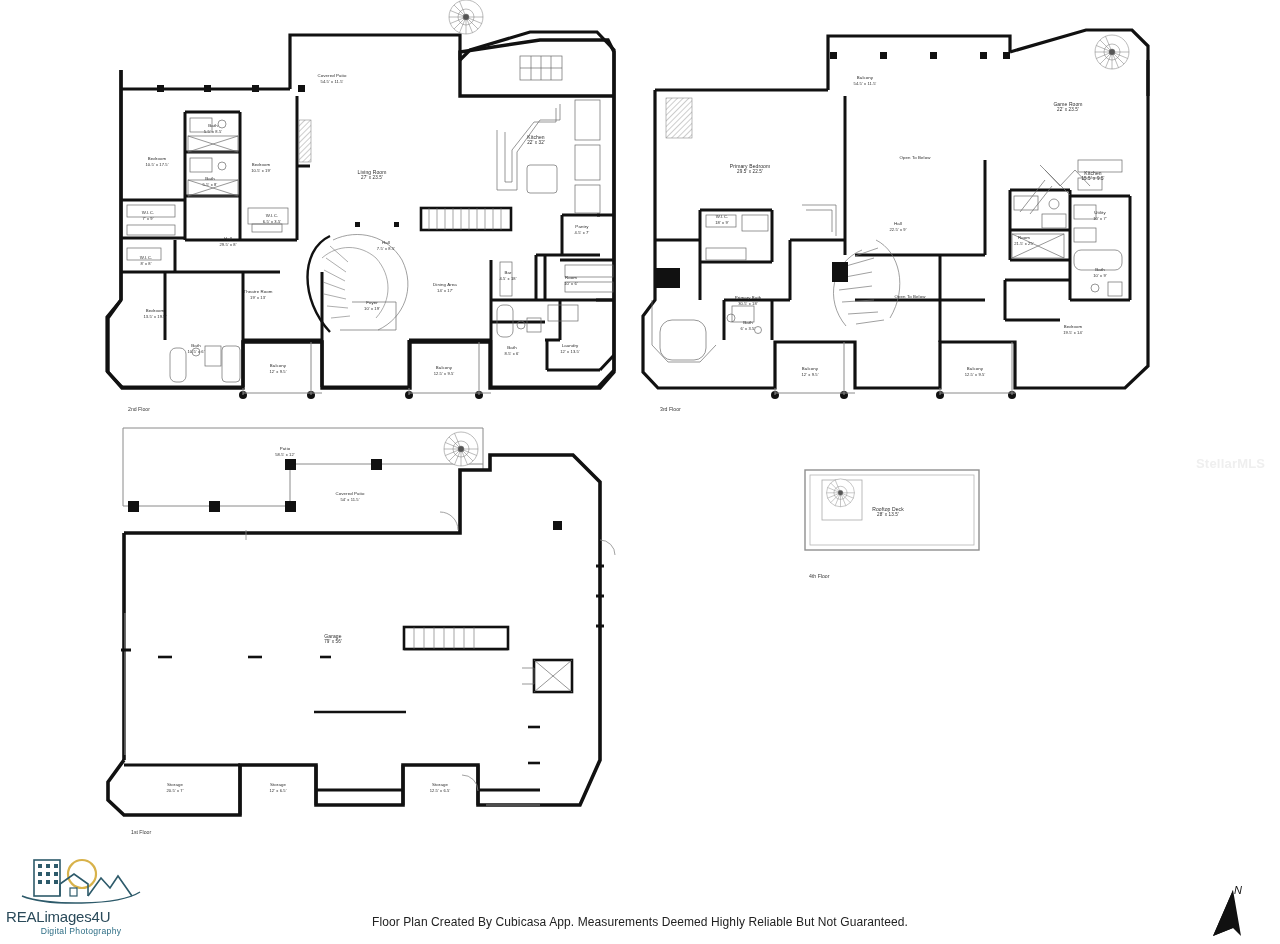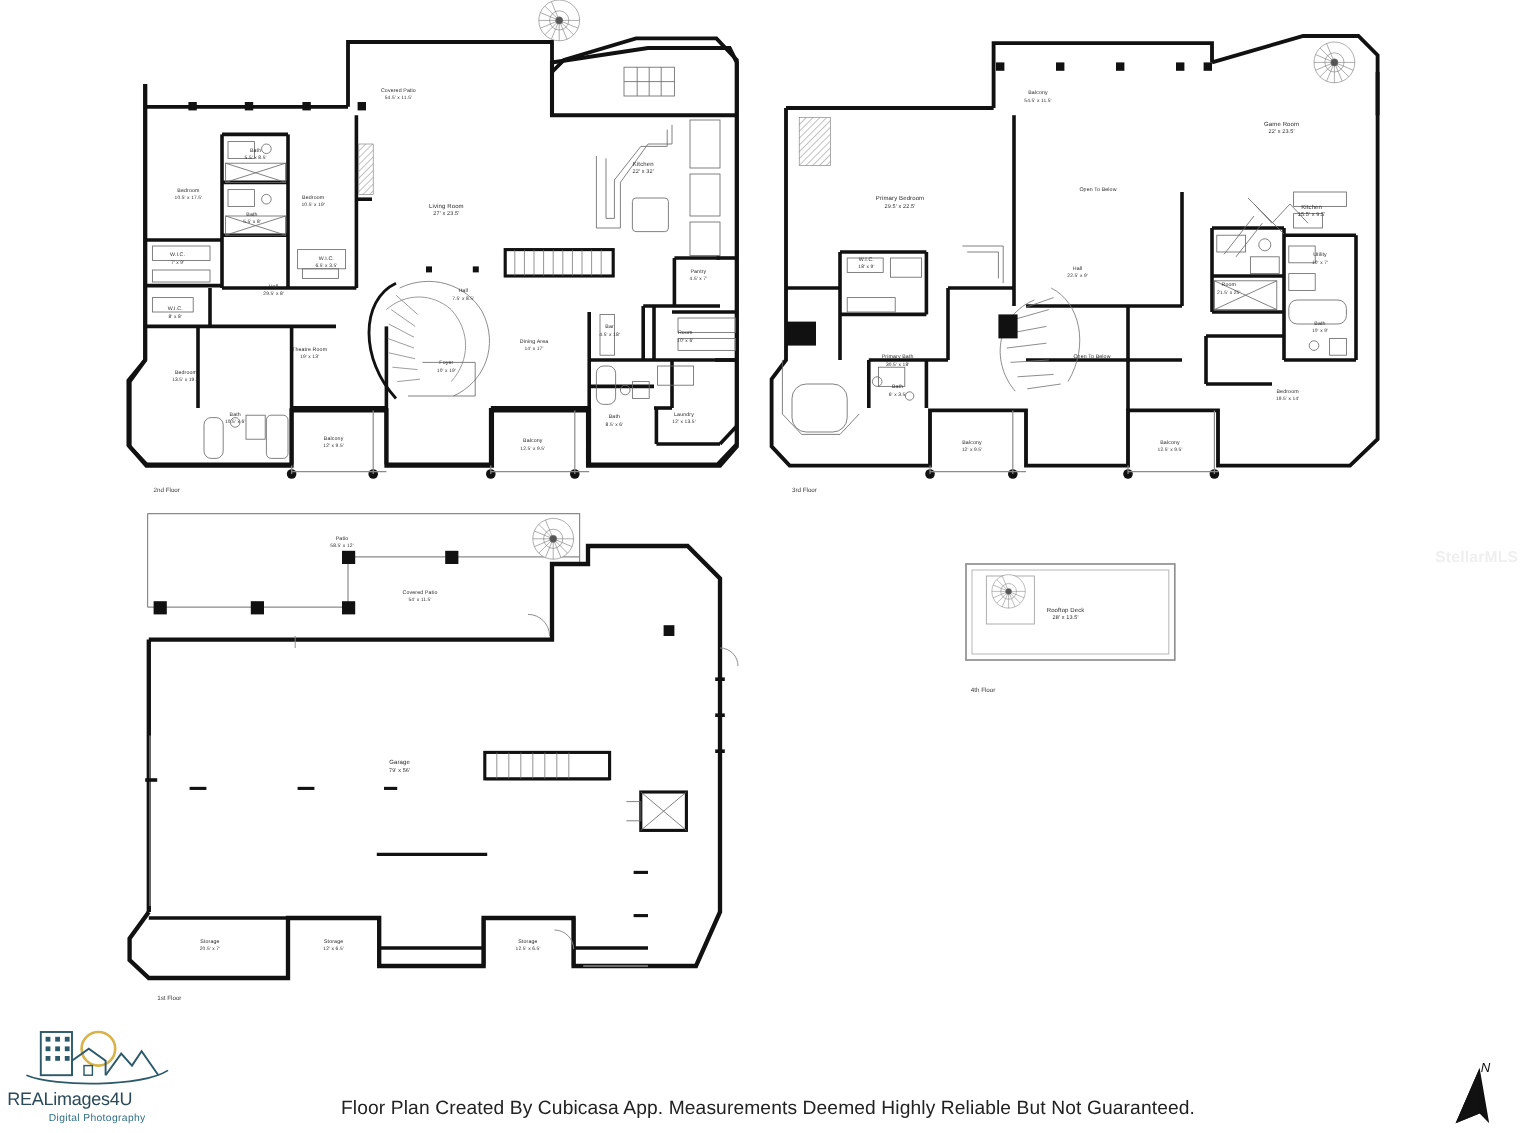--- a/index.html
+++ b/index.html
@@ -14,21 +14,21 @@
        transform:translate(-50%,-50%);}
   .lbl .nm{display:block;font-size:4.4px;}
   .lbl .dm{display:block;font-size:4.1px;}
   .lbl.big .nm{font-size:5px;}
   .lbl.big .dm{font-size:4.6px;}
 
   .floorname{position:absolute;font-size:5.2px;color:#3a3a3a;white-space:nowrap;}
 
   
   .footer-note{position:absolute;left:0;right:0;top:915px;text-align:center;
-     font-size:16px;color:#222;letter-spacing:.1px;}
+     font-size:12px;color:#222;letter-spacing:.1px;}
 
   
   .logo{position:absolute;left:6px;top:856px;width:150px;height:84px;}
   .logo .brand{position:absolute;left:0;top:52px;width:150px;text-align:left;
      font-size:15px;color:#2a4a5a;letter-spacing:-.2px;}
   .logo .sub{position:absolute;left:0;top:70px;width:150px;text-align:center;
      font-size:8.6px;font-weight:normal;color:#2f6f86;letter-spacing:.3px;}
 
   
   .compass{position:absolute;left:1205px;top:886px;width:52px;height:54px;}

